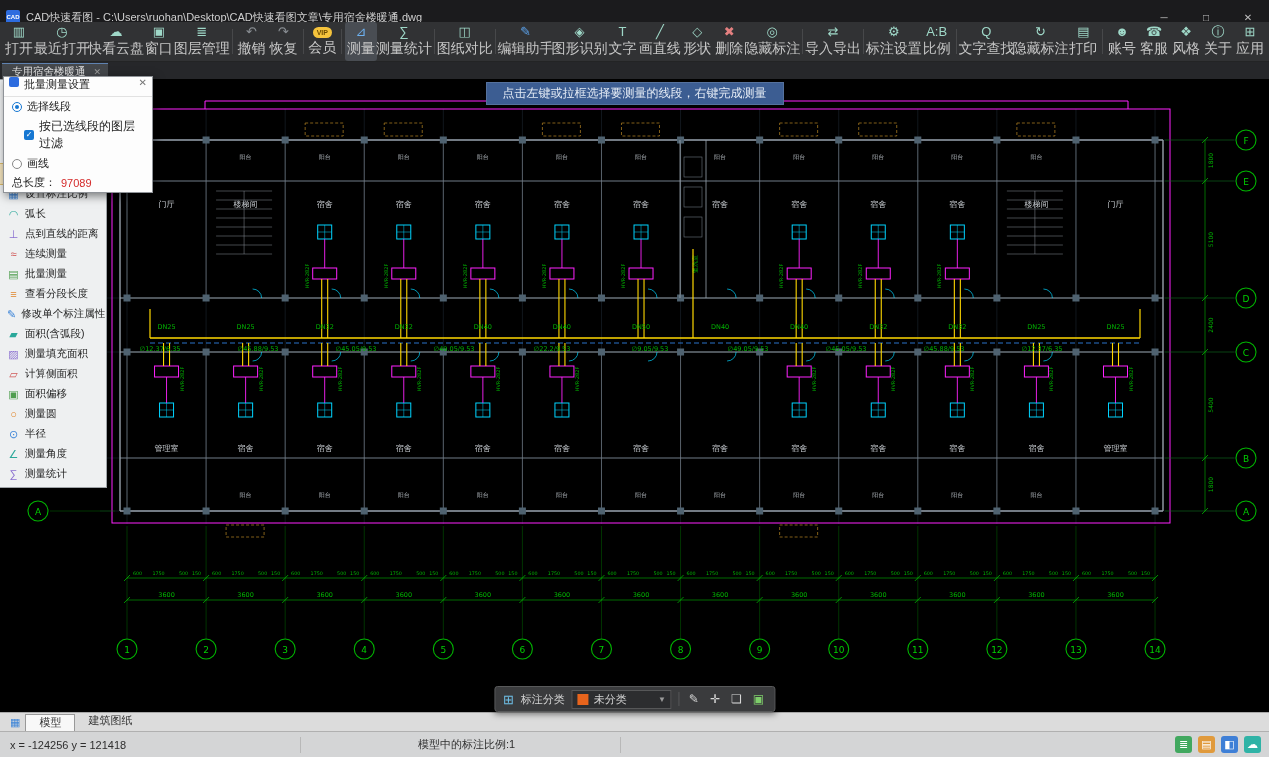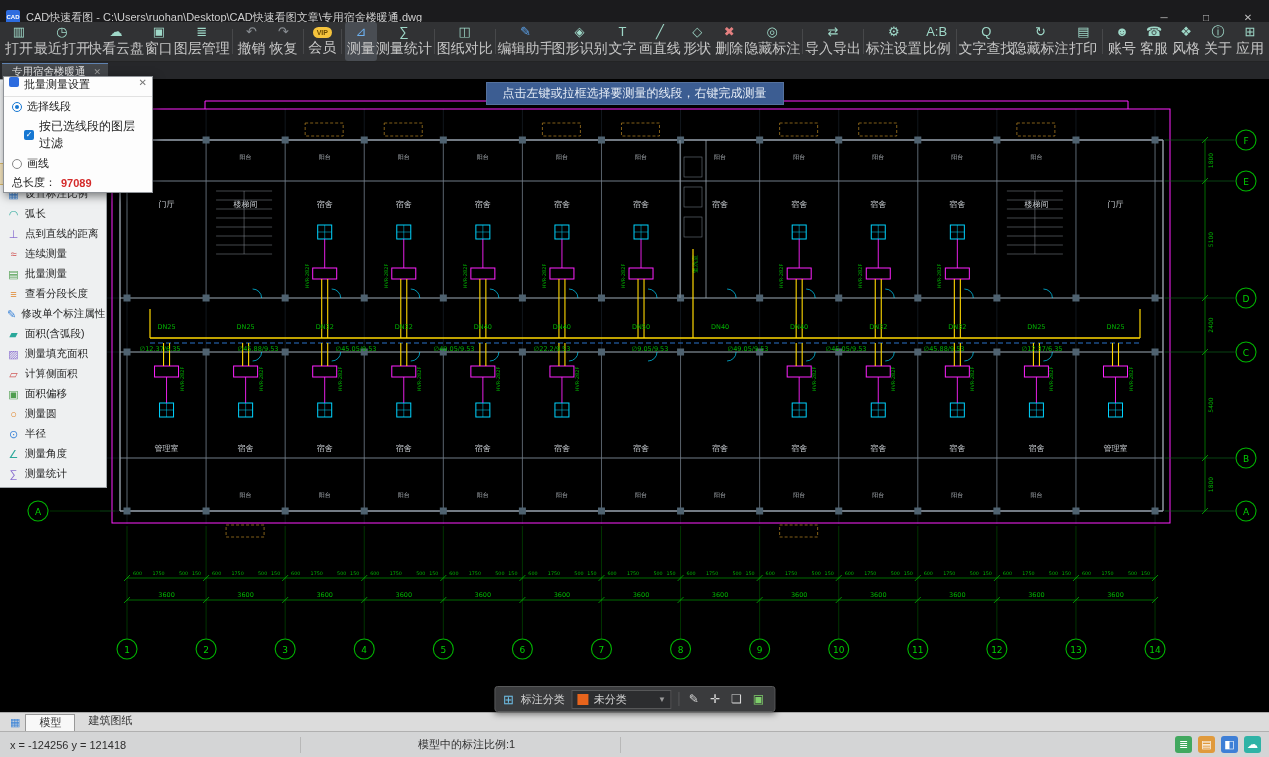--- a/index.html
+++ b/index.html
@@ -61,21 +61,21 @@
   .mp-close { color:#777; font-size:10px; }
   .mp-row { display:flex; align-items:center; gap:5px; padding:2px 8px; }
   .mp-row.indent { padding-left:20px; }
   .mp-row .small { font-size:12px; }
   .radio { width:10px; height:10px; border:1px solid #888; border-radius:50%; background:#fff; position:relative; flex:none; }
   .radio.on { border-color:#1677d2; }
   .radio.on::after { content:""; position:absolute; left:2px; top:2px; width:4px; height:4px;
     border-radius:50%; background:#1677d2; }
   .check { width:10px; height:10px; background:#1677d2; border-radius:2px; color:#fff; font-size:8px;
     line-height:10px; text-align:center; flex:none; }
-  .red { color:#d42a2a;font-weight:bold; }
+  .red { color:#d42a2a; }
 
   
   .annbar { position:absolute; top:686px; left:50%; transform:translateX(-50%); z-index:12; height:26px;
     background:#3a3b3d; border:1px solid #58595a; border-radius:3px; display:flex; align-items:center;
     gap:7px; padding:0 8px; color:#d5d5d5; font-size:11px; box-shadow:0 2px 6px rgba(0,0,0,.5); white-space:nowrap; }
   .ann-grid { color:#6fc0e8; font-size:13px; }
   .ann-dd { display:flex; align-items:center; gap:5px; background:#2c2d2f; border:1px solid #565758;
     height:19px; padding:0 5px; width:100px; }
   .ann-swatch { width:11px; height:11px; flex:none; }
   .ann-val { flex:1; }

